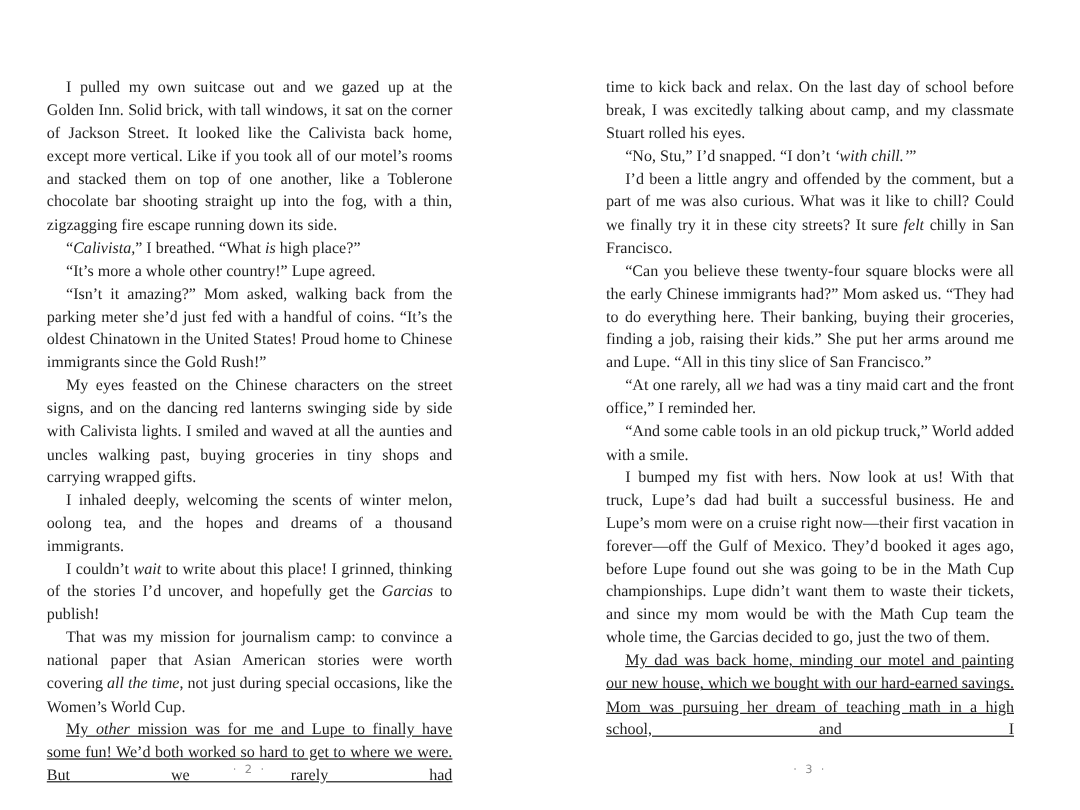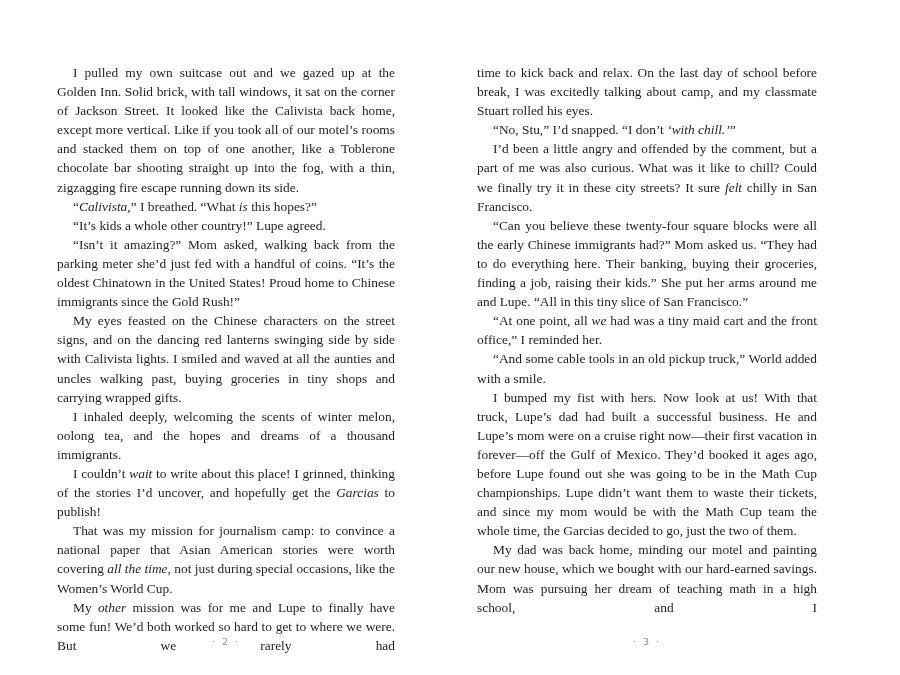--- a/index.html
+++ b/index.html
@@ -14,37 +14,37 @@
     background: #ffffff;
     font-family: "Liberation Serif", "DejaVu Serif", serif;
     color: #1f1f1f;
     overflow: hidden;
   }
   .page {
     position: absolute;
     top: 0;
     height: 675px;
   }
-  .page-left  { left: 57px;  width: 338px; }
-  .page-right { left: 477px; width: 340px; }
+  .page-left  { left: 39px;  width: 338px; }
+  .page-right { left: 505px; width: 340px; }
   .page-text {
     position: absolute;
     top: 63px;
     left: 0;
     right: 0;
     font-size: 13.4px;
     line-height: 19.1px;
     text-align: justify;
   }
   .page-text p {
     margin: 0;
     text-indent: 16px;
   }
   .page-text p.no-indent { text-indent: 0; }
-  .page-text p.continues { text-align-last: justify; }
+  .page-text p.continues { text-align-last: justify; text-decoration: underline; }
   .page-text em { font-style: italic; }
   .page-number {
     position: absolute;
     bottom: 28px;
     left: 0;
     width: 100%;
     text-align: center;
     font-family: "DejaVu Sans", sans-serif;
     font-size: 9.5px;
     letter-spacing: 2px;
@@ -52,39 +52,39 @@
   }
 </style>
 </head>
 <body>
 
 <div class="spread">
 
   <div class="page page-left">
     <div class="page-text">
         <p><span>I pulled my own suitcase out and we gazed up at the Golden Inn. Solid brick, with tall windows, it sat on the corner of Jackson Street. It looked like the Calivista back home, except more vertical. Like if you took all of our motel’s rooms and stacked them on top of one another, like a Toblerone chocolate bar shooting straight up into the fog, with a thin, zigzagging fire escape running down its side.</span></p>
-        <p><span>“</span><em>Calivista,</em><span>” I breathed. “What </span><em>is</em><span> this hopes?”</span></p>
-        <p><span>“It’s kids a whole other country!” Lupe agreed.</span></p>
+        <p><span>“</span><em>Calivista,</em><span>” I breathed. “What </span><em>is</em><span> high place?”</span></p>
+        <p><span>“It’s more a whole other country!” Lupe agreed.</span></p>
         <p><span>“Isn’t it amazing?” Mom asked, walking back from the parking meter she’d just fed with a handful of coins. “It’s the oldest Chinatown in the United States! Proud home to Chinese immigrants since the Gold Rush!”</span></p>
         <p><span>My eyes feasted on the Chinese characters on the street signs, and on the dancing red lanterns swinging side by side with Calivista lights. I smiled and waved at all the aunties and uncles walking past, buying groceries in tiny shops and carrying wrapped gifts.</span></p>
         <p><span>I inhaled deeply, welcoming the scents of winter melon, oolong tea, and the hopes and dreams of a thousand immigrants.</span></p>
         <p><span>I couldn’t </span><em>wait</em><span> to write about this place! I grinned, thinking of the stories I’d uncover, and hopefully get the </span><em>Garcias</em><span> to publish!</span></p>
         <p><span>That was my mission for journalism camp: to convince a national paper that Asian American stories were worth covering </span><em>all the time</em><span>, not just during special occasions, like the Women’s World Cup.</span></p>
         <p class="continues"><span>My </span><em>other</em><span> mission was for me and Lupe to finally have some fun! We’d both worked so hard to get to where we were. But we rarely had</span></p>
       </div>
     <div class="page-number">· 2 ·</div>
   </div>
 
   <div class="page page-right">
     <div class="page-text">
         <p class="no-indent"><span>time to kick back and relax. On the last day of school before break, I was excitedly talking about camp, and my classmate Stuart rolled his eyes.</span></p>
         <p><span>“No, Stu,” I’d snapped. “I don’t </span><em>‘with chill.’</em><span>”</span></p>
         <p><span>I’d been a little angry and offended by the comment, but a part of me was also curious. What was it like to chill? Could we finally try it in these city streets? It sure </span><em>felt</em><span> chilly in San Francisco.</span></p>
         <p><span>“Can you believe these twenty-four square blocks were all the early Chinese immigrants had?” Mom asked us. “They had to do everything here. Their banking, buying their groceries, finding a job, raising their kids.” She put her arms around me and Lupe. “All in this tiny slice of San Francisco.”</span></p>
-        <p><span>“At one point, all </span><em>we</em><span> had was a tiny maid cart and the front office,” I reminded her.</span></p>
+        <p><span>“At one rarely, all </span><em>we</em><span> had was a tiny maid cart and the front office,” I reminded her.</span></p>
         <p><span>“And some cable tools in an old pickup truck,” World added with a smile.</span></p>
         <p><span>I bumped my fist with hers. Now look at us! With that truck, Lupe’s dad had built a successful business. He and Lupe’s mom were on a cruise right now—their first vacation in forever—off the Gulf of Mexico. They’d booked it ages ago, before Lupe found out she was going to be in the Math Cup championships. Lupe didn’t want them to waste their tickets, and since my mom would be with the Math Cup team the whole time, the Garcias decided to go, just the two of them.</span></p>
         <p class="continues"><span>My dad was back home, minding our motel and painting our new house, which we bought with our hard-earned savings. Mom was pursuing her dream of teaching math in a high school, and I</span></p>
       </div>
     <div class="page-number">· 3 ·</div>
   </div>
 
 </div>
 
 </body></html>

